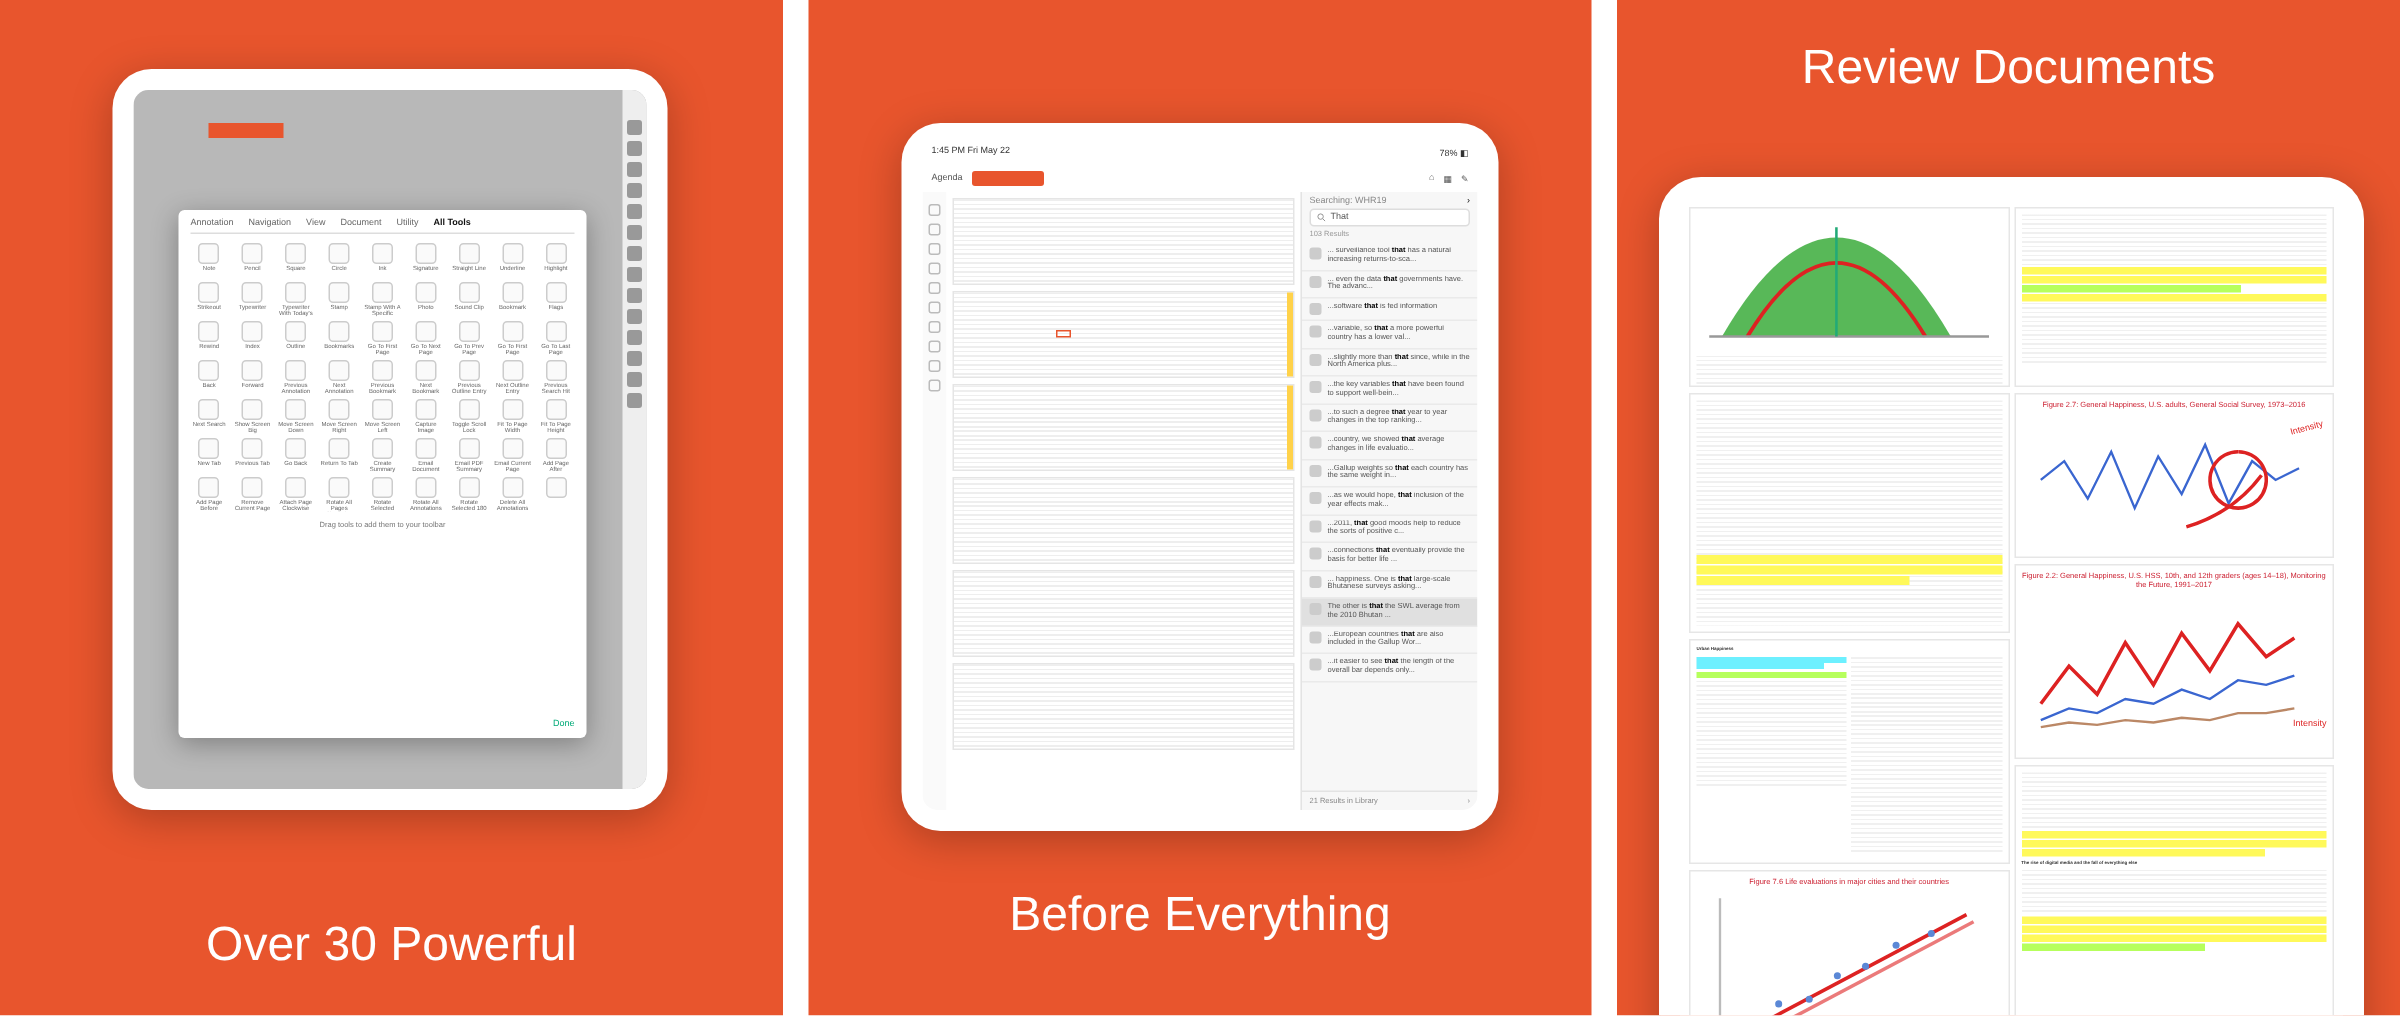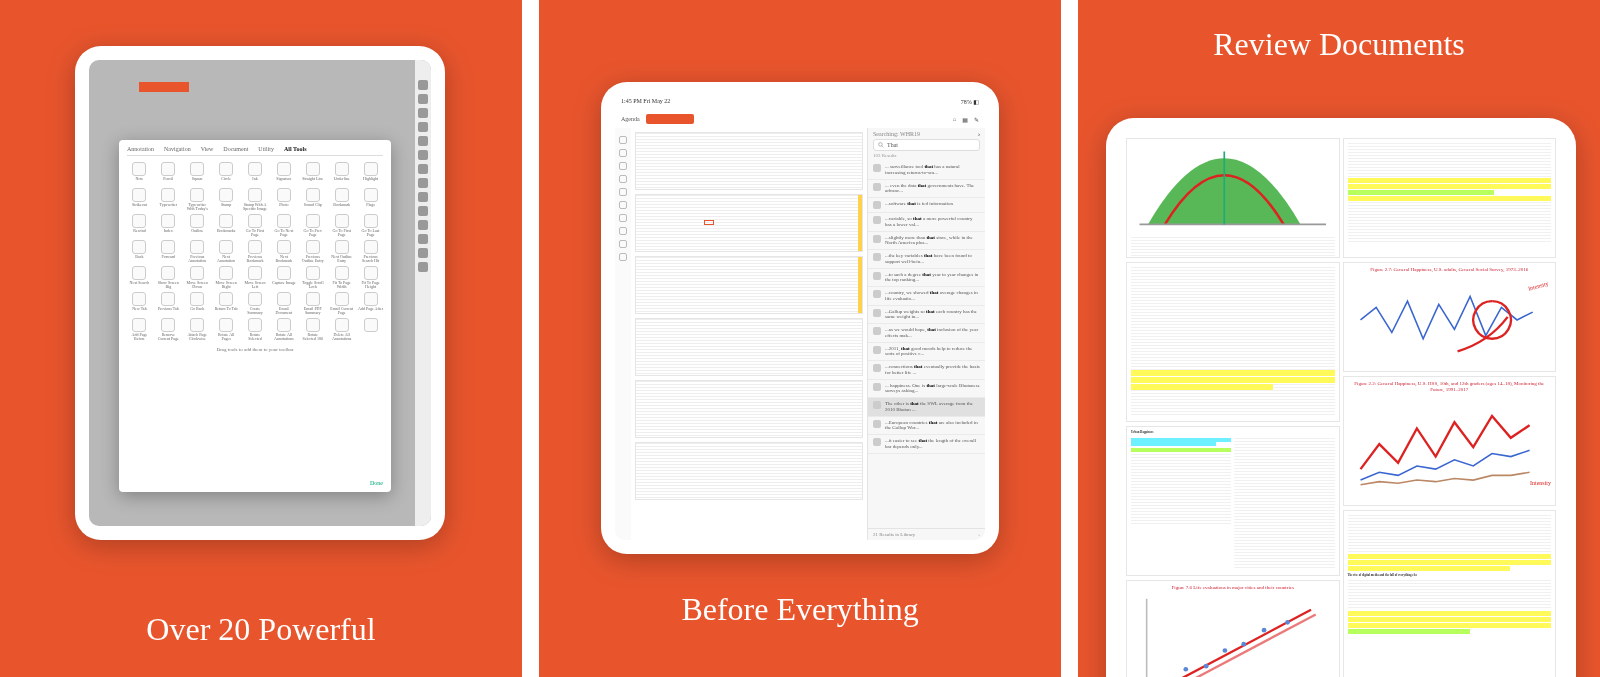--- a/index.html
+++ b/index.html
@@ -1,17 +1,17 @@
 <!DOCTYPE html>
 <html><head>
 <meta charset="utf-8">
 <style>
 * { margin: 0; padding: 0; box-sizing: border-box; }
 body { width: 1600px; height: 677px; background: #fff; display: flex; gap: 17px; padding: 0; font-family: -apple-system, "Segoe UI", sans-serif; }
-.panel { flex: 1; background: #e8552d; position: relative; overflow: hidden; font-family: Liberation Serif, serif; }
+.panel { flex: 1; background: #e8552d; position: relative; overflow: hidden; }
 .caption { position: absolute; color: #fff; width: 100%; text-align: center; font-size: 32px; line-height: 1.3; font-weight: 300; }
 #p1 .caption { bottom: 26px; }
 #p2 .caption { bottom: 46px; }
 #p3 .caption { top: 24px; }
 
 .tablet { position: absolute; background: #fff; border-radius: 26px; box-shadow: 0 6px 28px rgba(0,0,0,.25); }
 #p1 .tablet { left: 75px; top: 46px; width: 370px; height: 494px; }
 #p2 .tablet { left: 62px; top: 82px; width: 398px; height: 472px; }
 #p3 .tablet { left: 28px; top: 118px; width: 470px; bottom: -120px; border-radius: 28px 28px 0 0; }
 
@@ -357,21 +357,21 @@
               <div class="ic"></div>
               <div class="lb"></div>
             </div>
           </div>
         <div class="dragmsg">Drag tools to add them to your toolbar</div>
         <span class="done">Done</span>
       </div>
     </div>
   </div>
   <div class="caption">
-    <span>Over 20 Powerful</span><br>
+    <span>Over 30 Powerful</span><br>
   </div>
 </div>
 
 <div class="panel" id="p2">
   <div class="tablet">
     <div class="screen p2screen">
       <div class="statusbar">
         <span>1:45 PM  Fri May 22</span>
           <span>78% ◧</span>
       </div>

